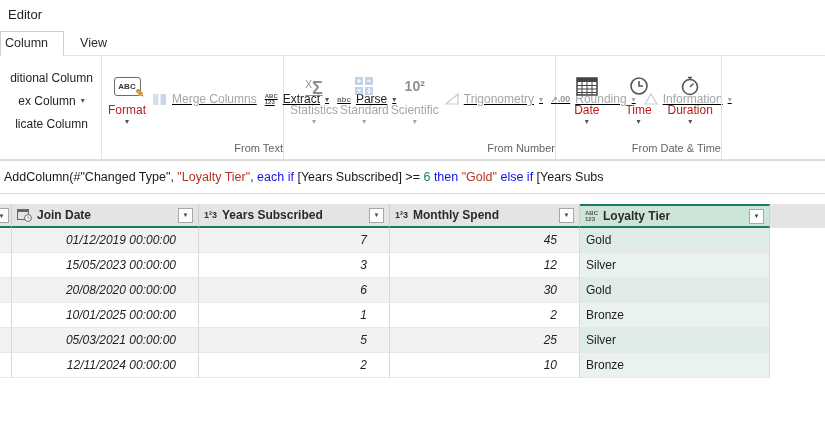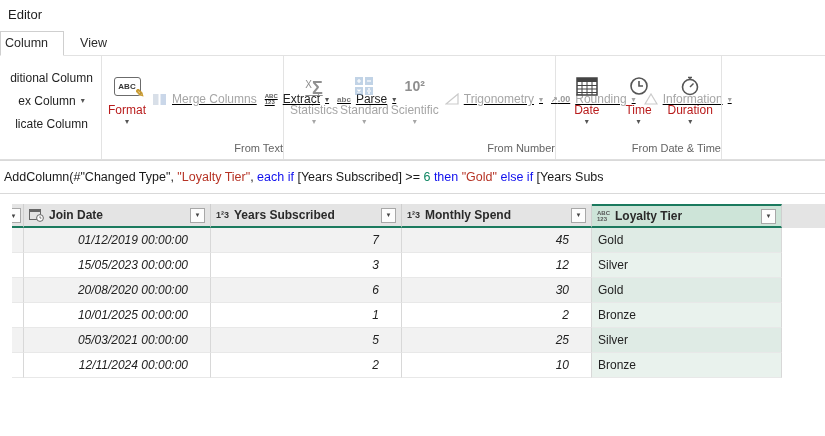--- a/index.html
+++ b/index.html
@@ -61,21 +61,21 @@
 
   
   .formulabar{height:34px;border-top:1px solid #d9d9d9;border-bottom:1px solid #d9d9d9;
               display:flex;align-items:center;background:#fff;}
   .formula{white-space:pre;overflow:hidden;font-size:12.5px;padding-left:4px;color:#1a1a1a;width:100%;}
   .tok-string{color:var(--tok-string);}
   .tok-keyword{color:var(--tok-keyword);}
   .tok-number{color:var(--tok-number);}
 
   
-  .tablewrap{margin-top:10px;margin-left:12px;}
+  .tablewrap{margin-top:10px;}
   .tgrid{display:grid;grid-template-columns:12px 187px 191px 190px 190px auto;}
   .hcell{height:24px;background:#e4e4e4;border-right:1px solid #cfcfcf;border-bottom:2px solid var(--accent);
          display:flex;align-items:center;gap:5px;padding:0 2px 0 5px;font-size:12px;font-weight:bold;color:#2a2a2a;overflow:hidden;}
   .hcell.sliver{padding:0;position:relative;}
   .hcell.sliver .filterbtn{position:absolute;left:-6px;top:4px;}
   .hcell.selected{background:var(--sel-header-bg);border-top:2px solid var(--accent);}
   .hcell.filler{border-right:none;border-bottom:2px solid #e4e4e4;}
   .filterbtn{width:15px;height:15px;border:1px solid #a8a8a8;background:#fdfdfd;margin-left:auto;margin-right:3px;
              display:flex;align-items:center;justify-content:center;flex:0 0 15px;}
   .filterbtn span{font-size:6px;color:#444;line-height:6px;}

